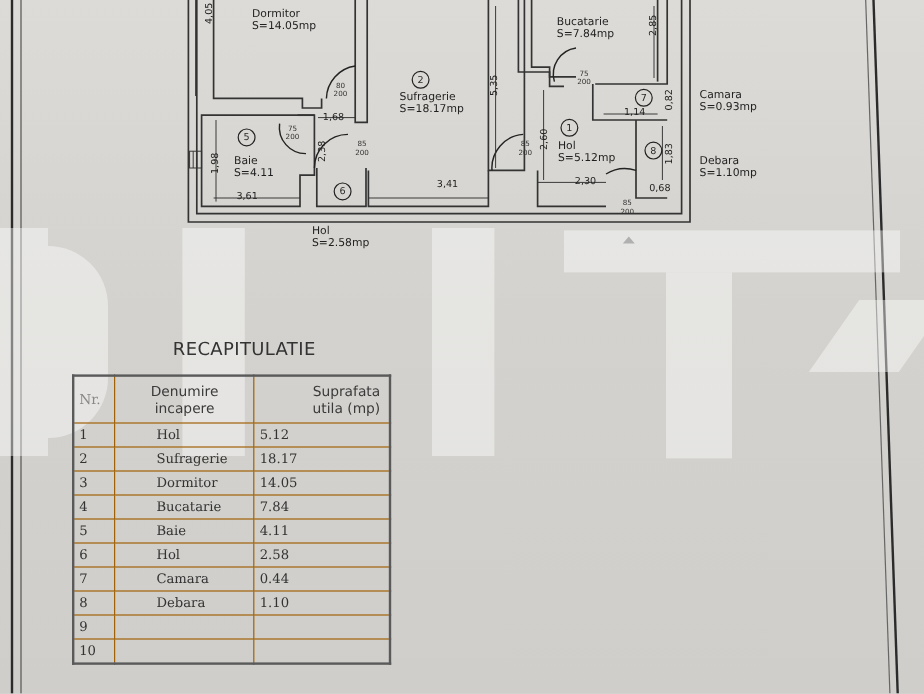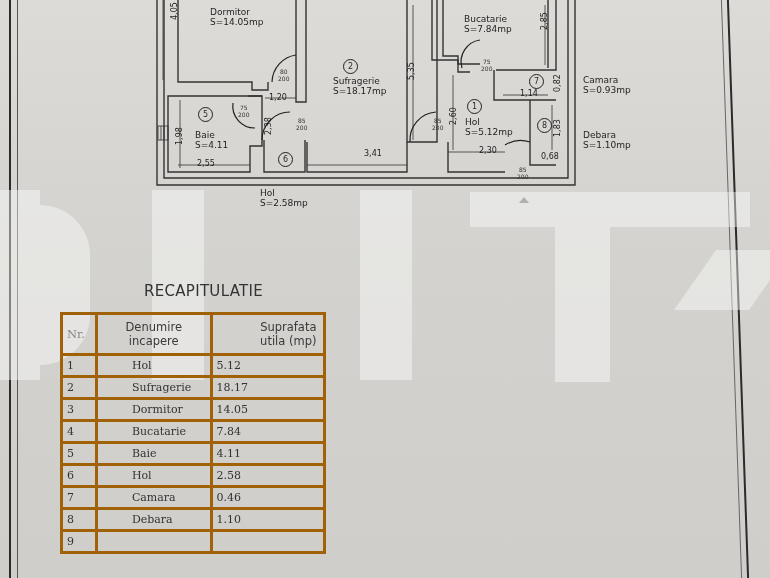--- a/index.html
+++ b/index.html
@@ -23,21 +23,21 @@
 
     
     .wm { position: absolute; background: rgba(255,255,255,0.42); }
 
     .recap-title { position: absolute; left: 144px; top: 282px; font-size: 15px; letter-spacing: 0.3px; color: #333; }
     table.recap {
       position: absolute; left: 60px; top: 312px; width: 266px;
       border-collapse: collapse; font-family: "DejaVu Serif", serif; font-size: 11px; color: #333;
       border: 2px solid #5a5a5a;
     }
-    table.recap th, table.recap td { border: 3px solid #a16207; height: 19px; padding: 0 4px; }
+    table.recap th, table.recap td { border: 1px solid #a16207; height: 19px; padding: 0 4px; }
     table.recap th { font-family: "DejaVu Sans", sans-serif; font-weight: normal; height: 38px; color: #3a3a3a; font-size: 11.5px; }
     table.recap th.c1 { width: 34px; text-align: left; font-family: "DejaVu Serif", serif; color: #888; }
     table.recap th.c2 { width: 128px; }
     table.recap th.c3 { width: 70px; line-height: 14px; padding-left: 45px; }
     table.recap td.n { text-align: left; }
     table.recap td.name { text-align: left; padding-left: 34px; }
     table.recap td.val { text-align: left; padding-right: 18px; }
   </style>
 </head>
 <body>
@@ -141,24 +141,24 @@
 <div class="lbl" style="left:583px;top:75px;">
   <div>Camara</div>
   <div>S=0.93mp</div>
 </div>
 <div class="num" style="left:537px;top:118px;">8</div>
 <div class="lbl" style="left:583px;top:130px;">
   <div>Debara</div>
   <div>S=1.10mp</div>
 </div>
 
-<div class="dim" style="left:197px;top:159px;">2,55</div>
+<div class="dim" style="left:197px;top:159px;">3,61</div>
 <div class="dim" style="left:364px;top:149px;">3,41</div>
 <div class="dim" style="left:479px;top:146px;">2,30</div>
-<div class="dim" style="left:269px;top:93px;">1,20</div>
+<div class="dim" style="left:269px;top:93px;">1,68</div>
 <div class="dim" style="left:520px;top:89px;">1,14</div>
 <div class="dim" style="left:541px;top:152px;">0,68</div>
 <div class="dimv" style="left:175px;top:145px;">1,98</div>
 <div class="dimv" style="left:264px;top:135px;">2,38</div>
 <div class="dimv" style="left:407px;top:80px;">5,35</div>
 <div class="dimv" style="left:449px;top:125px;">2,60</div>
 <div class="dimv" style="left:540px;top:30px;">2,85</div>
 <div class="dimv" style="left:553px;top:92px;">0,82</div>
 <div class="dimv" style="left:553px;top:137px;">1,83</div>
 <div class="dimv" style="left:170px;top:20px;">4,05</div>
@@ -237,26 +237,31 @@
         <td class="val">4.11</td>
       </tr>
     <tr>
         <td class="n">6</td>
         <td class="name">Hol</td>
         <td class="val">2.58</td>
       </tr>
     <tr>
         <td class="n">7</td>
         <td class="name">Camara</td>
-        <td class="val">0.46</td>
+        <td class="val">0.44</td>
       </tr>
     <tr>
         <td class="n">8</td>
         <td class="name">Debara</td>
         <td class="val">1.10</td>
       </tr>
     <tr>
         <td class="n">9</td>
         <td class="name"></td>
         <td class="val"></td>
       </tr>
+    <tr>
+        <td class="n">10</td>
+        <td class="name"></td>
+        <td class="val"></td>
+      </tr>
   </tbody>
 </table>
 
 </body></html>

